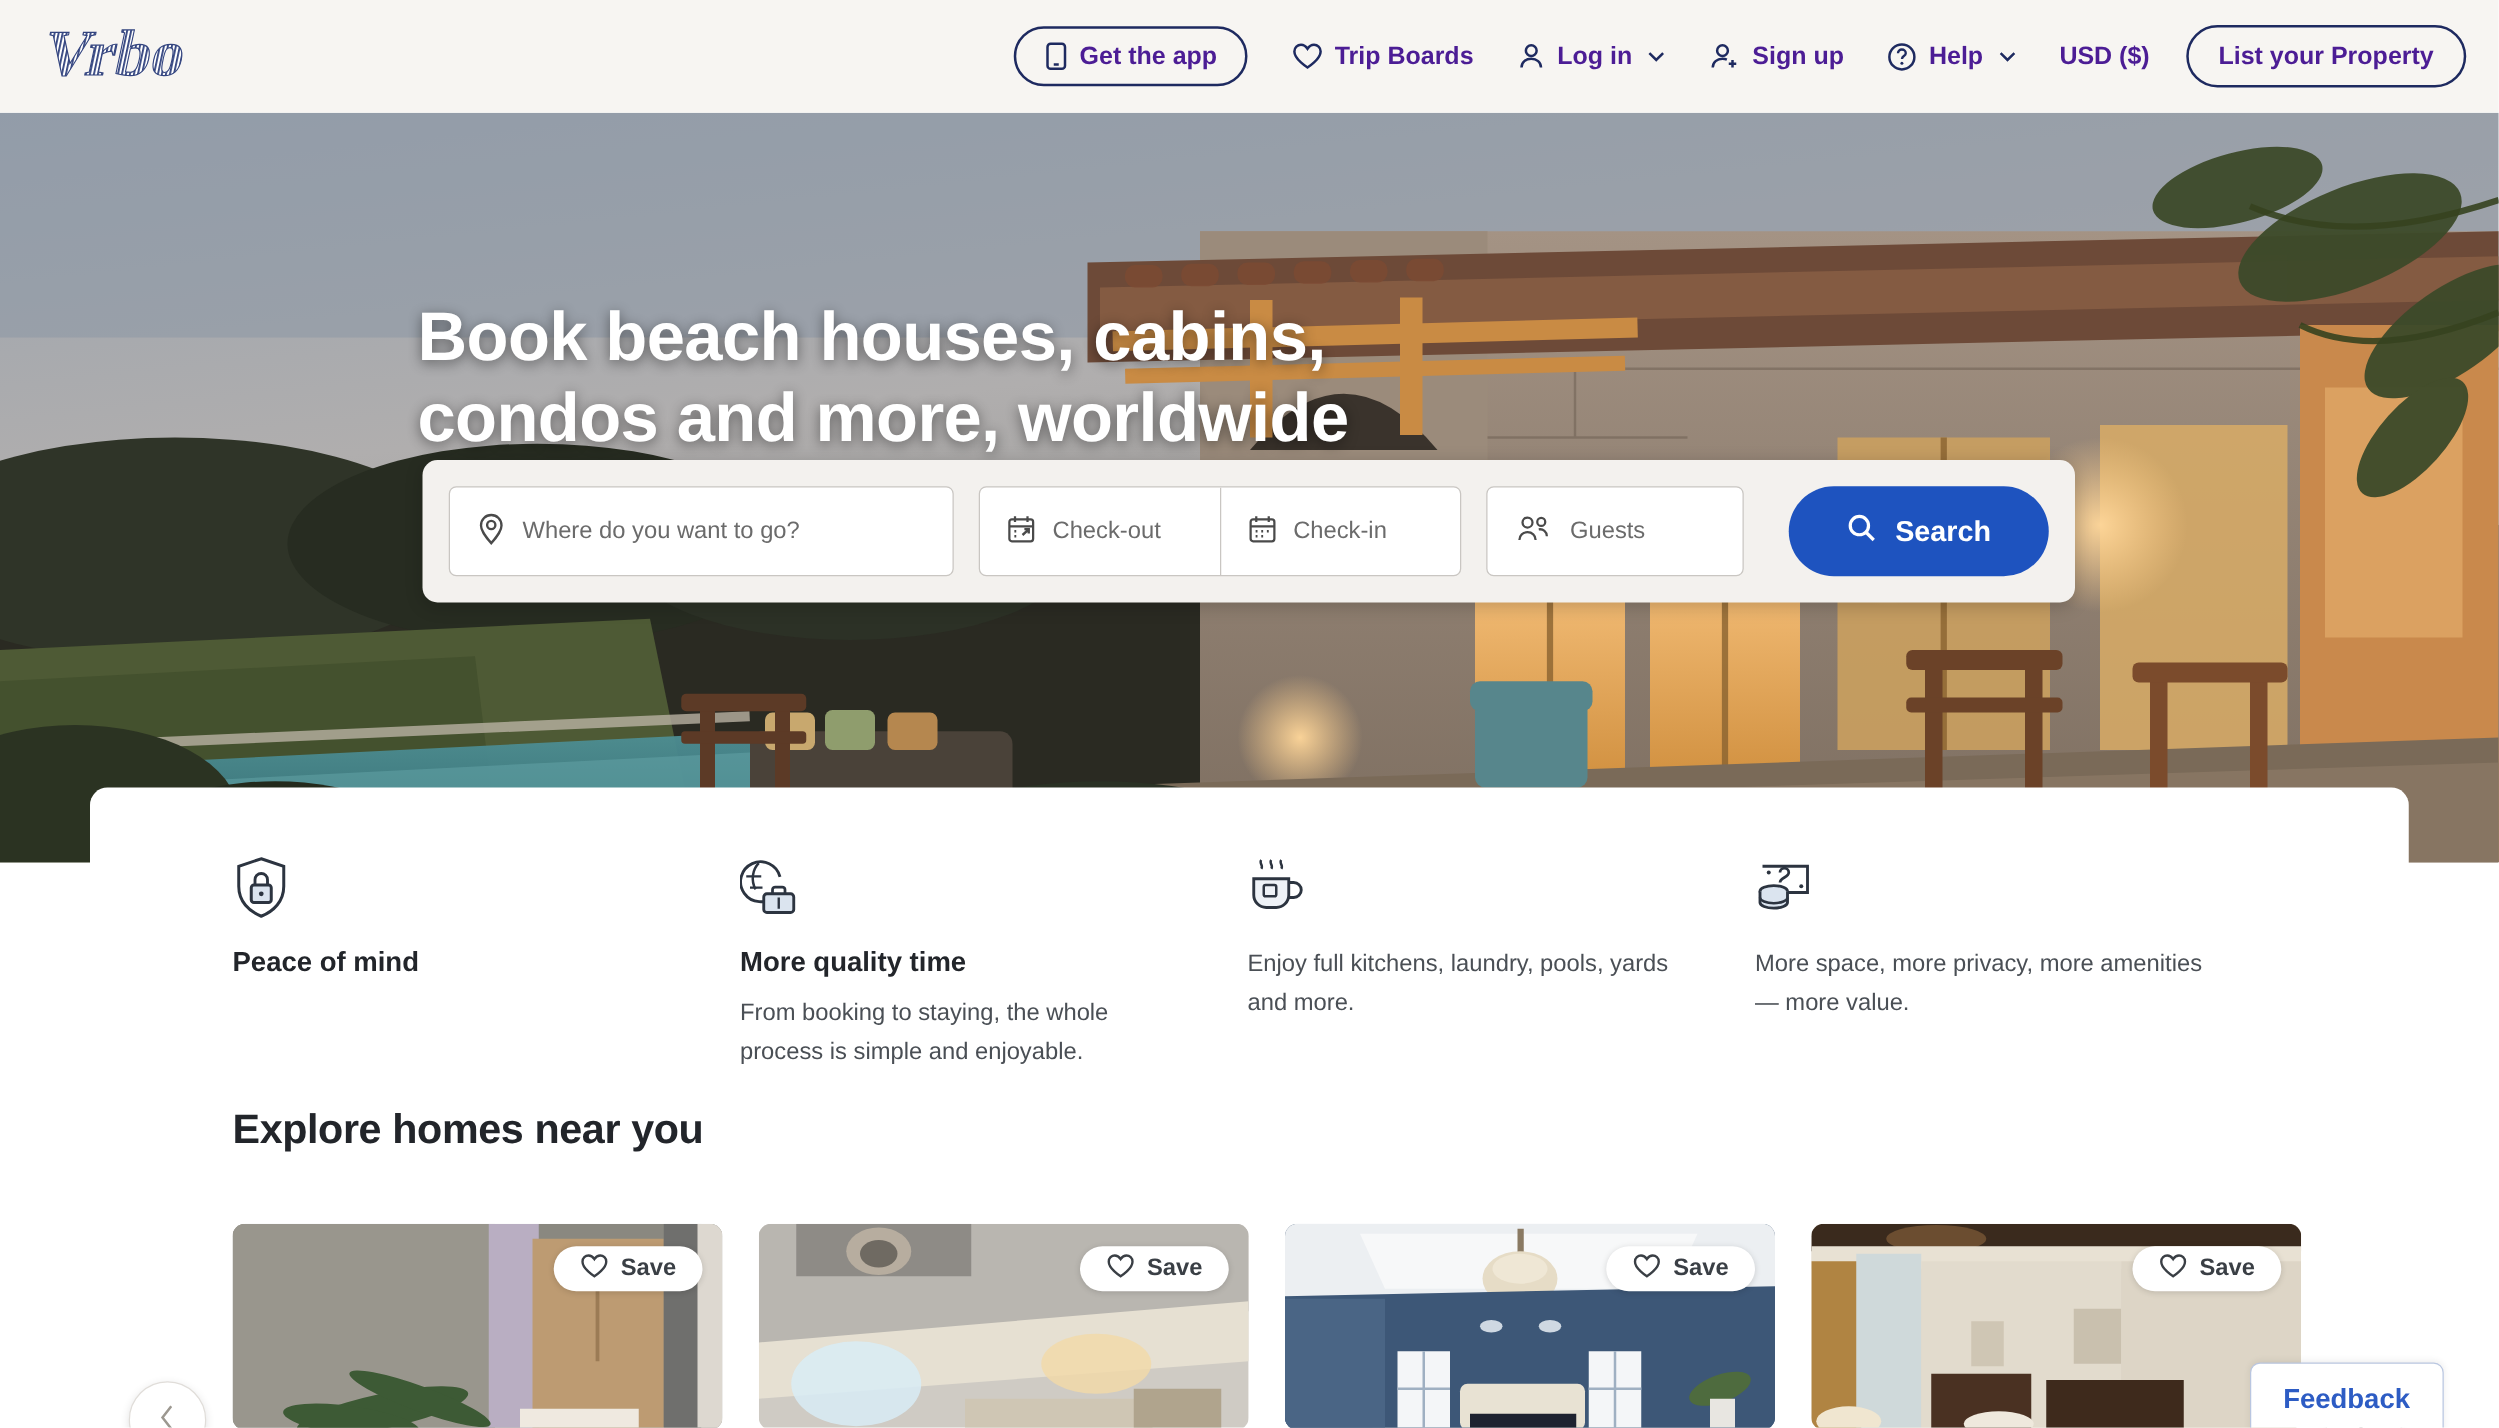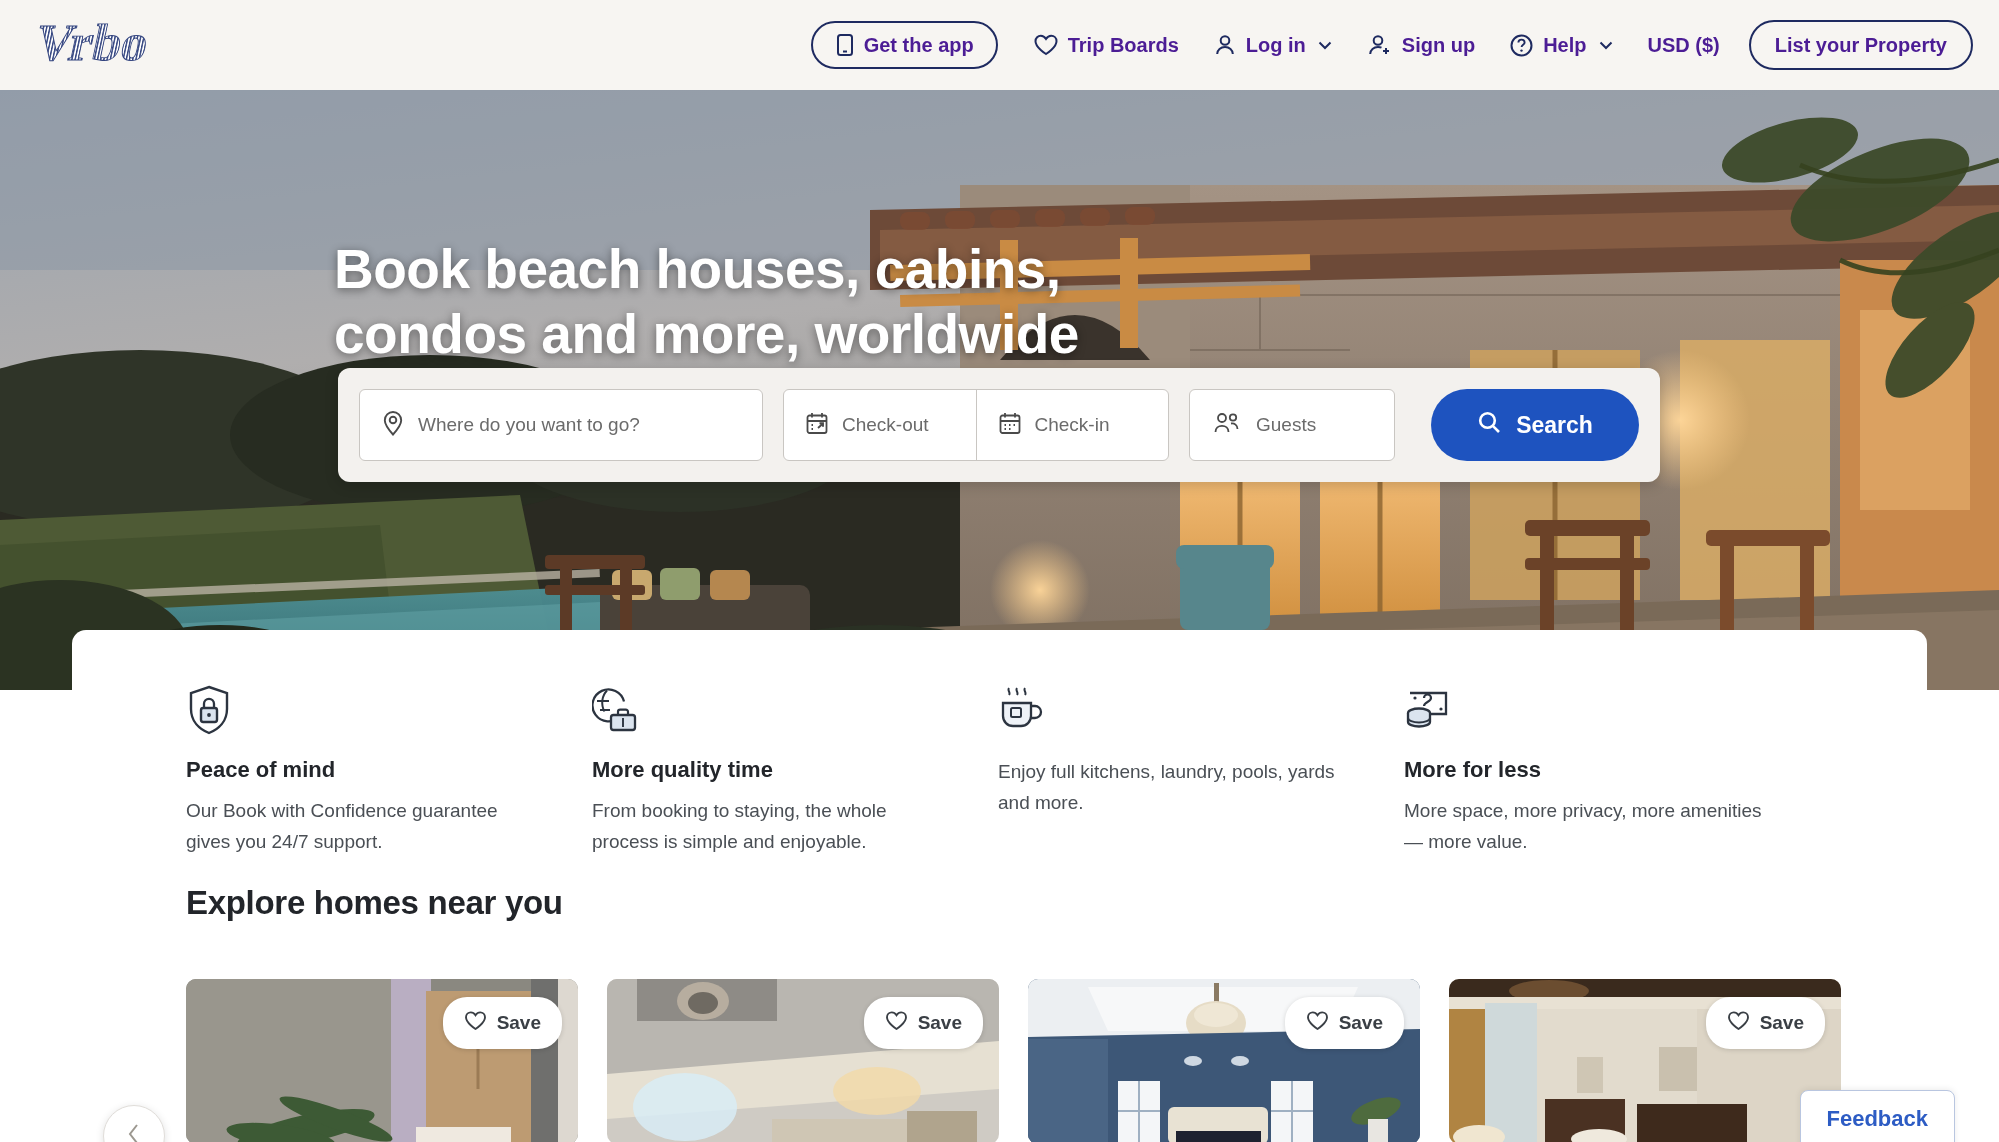--- a/index.html
+++ b/index.html
@@ -226,21 +226,21 @@
     border-radius: 10px;
     overflow: hidden;
     position: relative;
     cursor: pointer;
   }
   .prop-photo { position: absolute; inset: 0; }
   .save-btn {
     position: absolute;
     top: 18px;
     right: 16px;
-    height: 52px;
+    height: 36px;
     background: #ffffff;
     border-radius: 24px;
     display: flex;
     align-items: center;
     gap: 10px;
     padding: 0 21px;
     font-size: 19px;
     font-weight: bold;
     color: #3a3f45;
     box-shadow: 0 1px 5px rgba(0,0,0,0.15);
@@ -603,21 +603,20 @@
     <div class="feature">
       <div class="feature-icon">
         <svg width="46" height="50" viewBox="0 0 46 50" fill="none" stroke="#2c3440" stroke-width="2.4">
           <path d="M23 2L41 8v16c0 12-8 20-18 24C13 44 5 36 5 24V8L23 2z"></path>
           <rect x="15" y="23" width="16" height="14" rx="2.2" fill="#dbe4ef" stroke="#2c3440"></rect>
           <path d="M18 23v-4.2a5 5 0 0110 0V23" stroke-width="2.3"></path>
           <circle cx="23" cy="30" r="1.9" fill="#2c3440" stroke="none"></circle>
         </svg>
       </div>
       <div class="feature-title">Peace of mind</div>
-      <div class="feature-desc">Our Book with Confidence guarantee gives you 24/7 support.</div>
     </div>
 
     <div class="feature">
       <div class="feature-icon">
         <svg width="50" height="50" viewBox="0 0 50 50" fill="none" stroke="#2c3440" stroke-width="2.3">
           <path d="M28 31.5A16 16 0 1132 16.5"></path>
           <path d="M15 5.5c-5 5-6.5 14-2.5 21" stroke-width="2"></path>
           <path d="M5 16h12M8 25h10" stroke-width="1.8"></path>
           <rect x="19" y="30" width="24" height="15" rx="2.5" fill="#dbe4ef" stroke="#2c3440"></rect>
           <path d="M26 30v-3.2a2.2 2.2 0 012.2-2.2h5.6a2.2 2.2 0 012.2 2.2V30" stroke-width="2.2"></path>
@@ -645,21 +644,20 @@
         <svg width="50" height="50" viewBox="0 0 50 50" fill="none" stroke="#2c3440" stroke-width="2.3">
           <path d="M6 8h36v21H24"></path>
           <circle cx="11" cy="13" r="1.6" fill="#2c3440" stroke="none"></circle>
           <circle cx="37" cy="24" r="1.6" fill="#2c3440" stroke="none"></circle>
           <path d="M20 21c0-4 7-4 7-8a3.5 3.5 0 00-7 0" stroke-width="2.2"></path>
           <ellipse cx="15" cy="28" rx="11" ry="4.5" fill="#dbe4ef" stroke="#2c3440"></ellipse>
           <path d="M4 28v9c0 2.5 5 4.5 11 4.5s11-2 11-4.5v-9" fill="#dbe4ef" stroke="#2c3440"></path>
           <path d="M4 33c0 2.5 5 4.5 11 4.5s11-2 11-4.5" stroke-width="2"></path>
         </svg>
       </div>
-      <div class="feature-title">More for less</div>
       <div class="feature-desc">More space, more privacy, more amenities — more value.</div>
     </div>
 
   </div>
 
   <div class="section-title">Explore homes near you</div>
 
   <div class="cards">
 
     <div class="prop-card">

